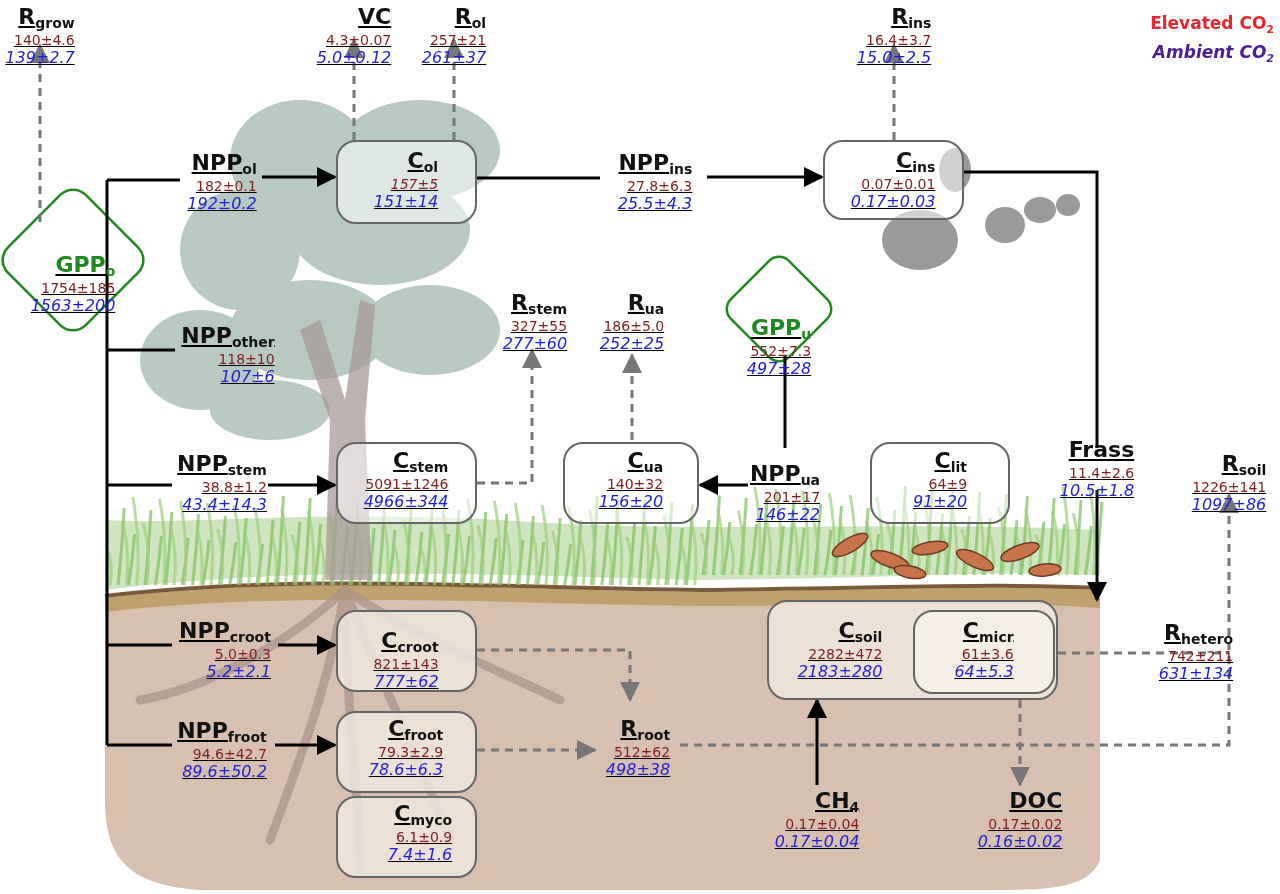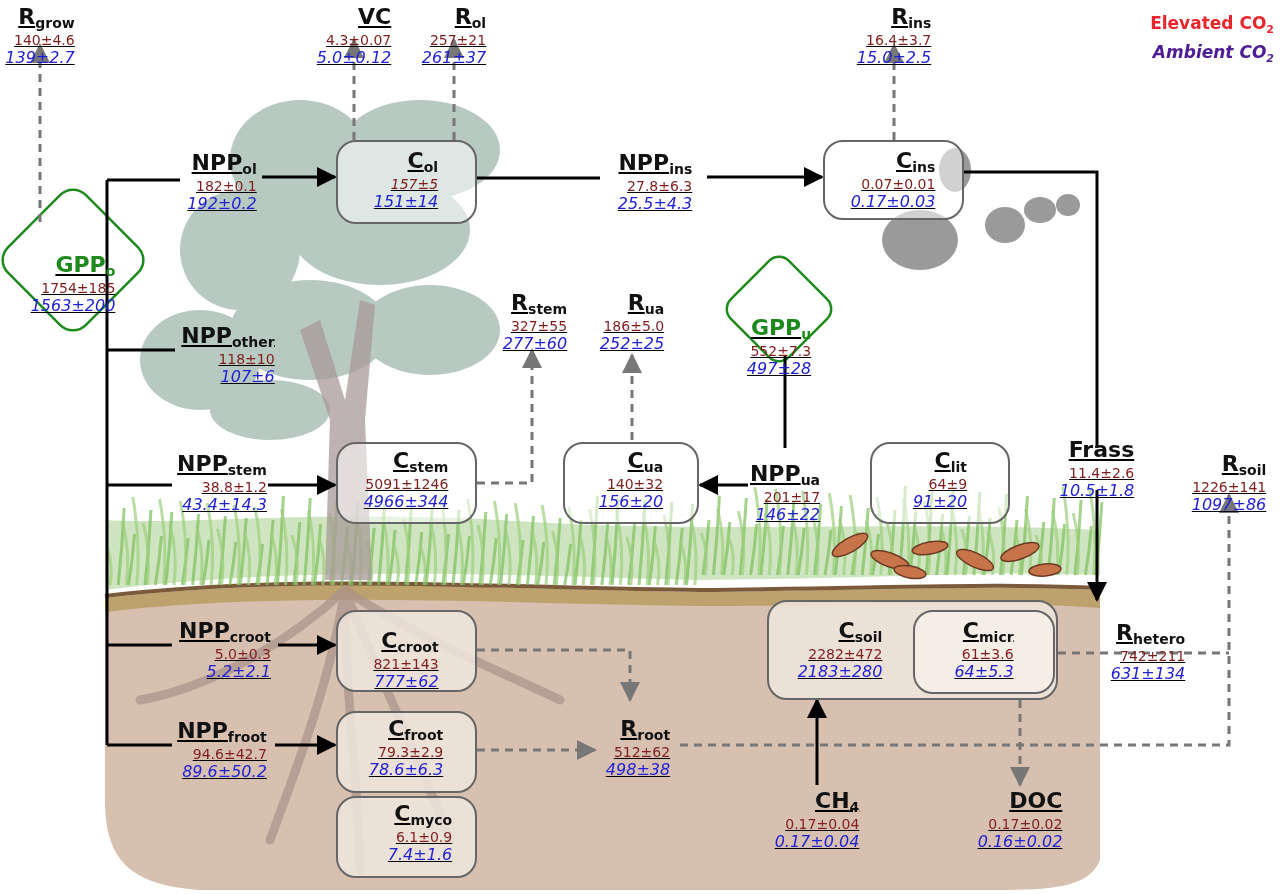--- a/index.html
+++ b/index.html
@@ -413,21 +413,21 @@
     <div class="lbl" style="left: 840px; top: 620px;">
       <span class="name"><span>C</span><sub>soil</sub></span>
       <span class="elev">2282±472</span>
       <span class="amb">2183±280</span>
     </div>
     <div class="lbl" style="left: 984px; top: 620px;">
       <span class="name"><span>C</span><sub>micr</sub></span>
       <span class="elev">61±3.6</span>
       <span class="amb">64±5.3</span>
     </div>
-    <div class="lbl" style="left: 1148px; top: 622px;">
+    <div class="lbl" style="left: 1196px; top: 622px;">
       <span class="name"><span>R</span><sub>hetero</sub></span>
       <span class="elev">742±211</span>
       <span class="amb">631±134</span>
     </div>
     <div class="lbl" style="left: 222px; top: 720px;">
       <span class="name"><span>NPP</span><sub>froot</sub></span>
       <span class="elev">94.6±42.7</span>
       <span class="amb">89.6±50.2</span>
     </div>
     <div class="lbl" style="left: 406px; top: 718px;">

